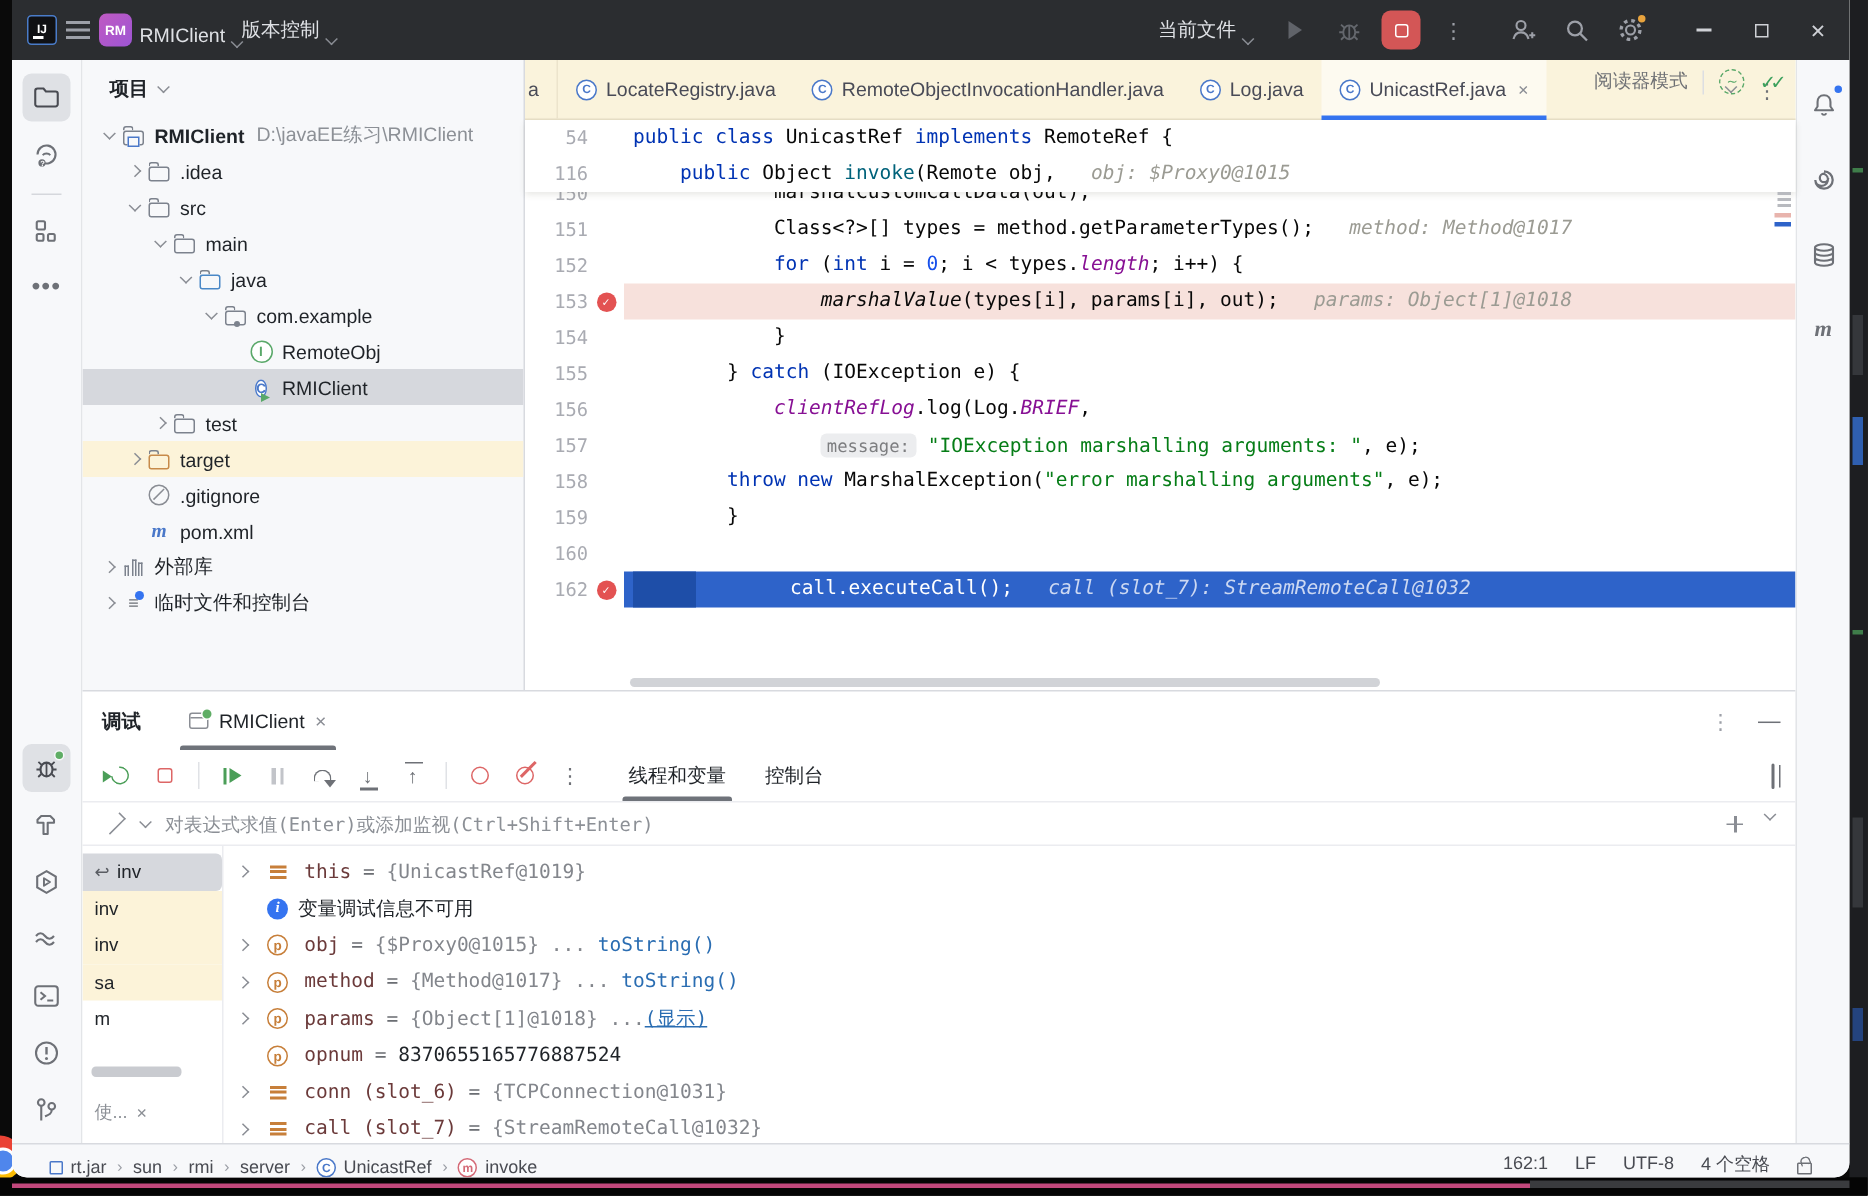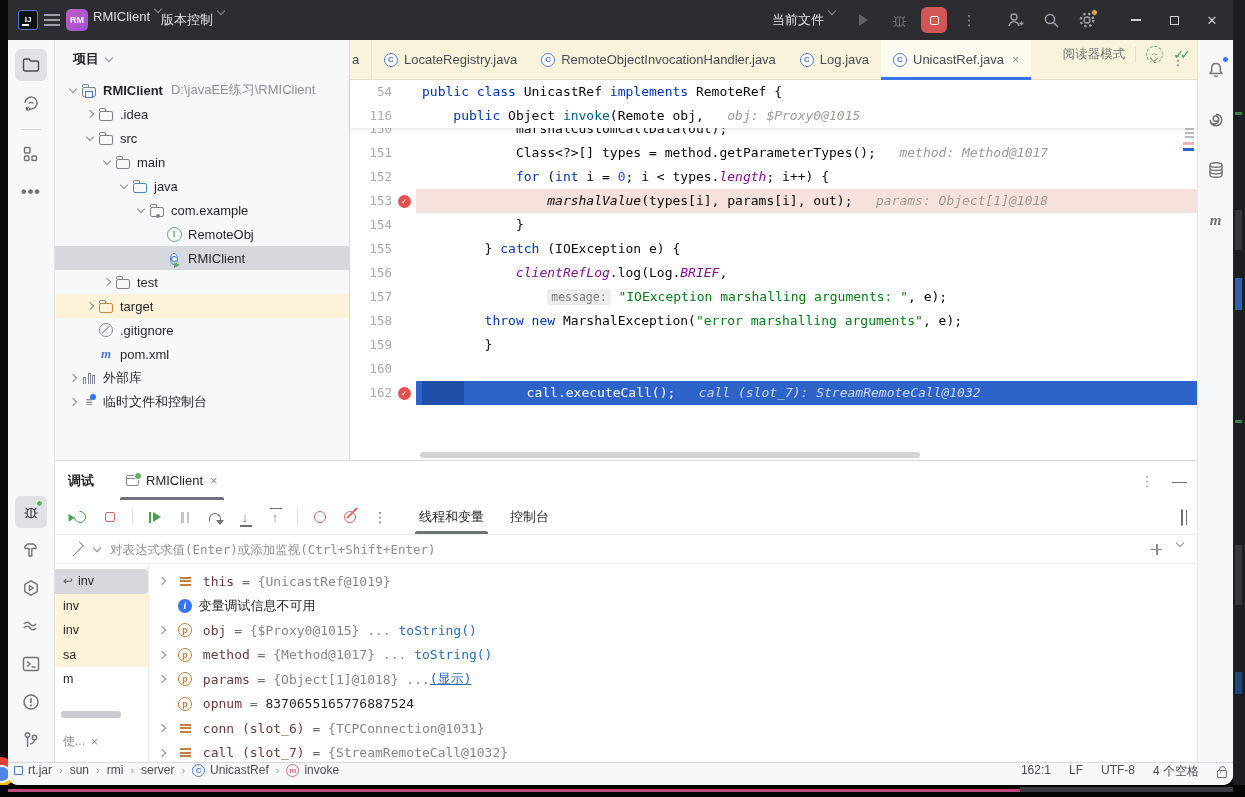--- a/index.html
+++ b/index.html
@@ -21,21 +21,21 @@
   #win{position:absolute;left:8px;top:0;width:1225px;height:785px;background:#fff;border-radius:0 0 10px 10px;overflow:hidden;display:flex;flex-direction:column;z-index:5}
 
   
   #titlebar{height:40px;background:#2b2d30;display:flex;align-items:center;color:#dfe1e5;font-size:13px;flex:none}
   #titlebar .tb-left{display:flex;align-items:center;padding-left:10px}
   #ide-logo{width:20px;height:20px;background:#101114;border:1px solid #4a7cc9;border-radius:3px;color:#fff;font:bold 8px/18px "Liberation Sans",sans-serif;text-align:center;position:relative}
   #ide-logo::after{content:'';position:absolute;left:3px;bottom:3px;width:7px;height:2px;background:#fff}
   .hamburger{width:16px;height:12px;border-top:2px solid #9da0a8;border-bottom:2px solid #9da0a8;position:relative}
   .hamburger::after{content:'';position:absolute;left:0;top:3px;width:16px;height:2px;background:#9da0a8}
   #rm-badge{width:22px;height:22px;border-radius:5px;background:linear-gradient(135deg,#c05ac2,#9d55d4);color:#fff;font:bold 9px/22px "Liberation Sans",sans-serif;text-align:center}
-  .tb-item{display:flex;align-items:flex-start;gap:5px;cursor:default}
+  .tb-item{display:flex;align-items:flex-end;gap:5px;cursor:default}
   .cv{display:inline-block;width:6px;height:6px;border-right:1.5px solid #8a8d94;border-bottom:1.5px solid #8a8d94}
   .cv.down{transform:rotate(45deg);margin-top:-3px}
   .cv.right{transform:rotate(-45deg)}
   #titlebar .tb-right{margin-left:auto;display:flex;align-items:center;gap:8px;padding-right:6px}
   .tb-ic{width:28px;height:28px;display:flex;align-items:center;justify-content:center;border-radius:4px;color:#9da0a8}
   .play-tri{width:0;height:0;border-left:9px solid #606369;border-top:6px solid transparent;border-bottom:6px solid transparent}
   #stop-btn{width:26px;height:26px;background:#d35656;border-radius:6px;display:flex;align-items:center;justify-content:center}
   #stop-btn .sq{width:9px;height:9px;border:1.6px solid #fff;border-radius:2px}
   .kebab{color:#9da0a8;font-size:14px;letter-spacing:0;line-height:1}
   .wbtn{width:30px;height:28px;display:flex;align-items:center;justify-content:center;color:#cfd1d6;font-size:13px}
@@ -185,21 +185,21 @@
   .vdots{color:#83868c}
   .vlink{color:#2a6db2}
   .vlink.u{text-decoration:underline}
   .vi-field{display:flex;flex-direction:column;gap:1.5px}
   .vi-field i{display:block;width:11px;height:2px;background:#c77f3a}
   .vi-param{width:14px;height:14px;border-radius:50%;border:1.4px solid #c77f3a;color:#c77f3a;font:bold 9px/12px "Liberation Sans",sans-serif;text-align:center}
   .vi-info{width:14px;height:14px;border-radius:50%;background:#3574f0;color:#fff;font:bold italic 10px/14px "Liberation Serif",serif;text-align:center}
   .vinfo-txt{color:#1f2328;font-family:"Liberation Sans",sans-serif}
 
   
-  #statusbar{height:23px;border-top:1px solid #d8dadf;background:#f7f8fa;display:flex;align-items:flex-start;font-size:12px;color:#494b52;padding:0 6px;flex:none}
+  #statusbar{height:23px;border-top:1px solid #d8dadf;background:#f7f8fa;display:flex;align-items:flex-end;font-size:12px;color:#494b52;padding:0 25px;flex:none}
   #crumbs{display:flex;align-items:center;gap:7px}
   .crumb{display:flex;align-items:center;gap:5px}
   .csep{color:#9b9ea5;font-size:11px}
   .bc-mod{width:9px;height:9px;border:1.4px solid #4a78c9;border-radius:1px}
   .bc-circle{width:13px;height:13px;border-radius:50%;border:1.2px solid;font:bold 8px/11px "Liberation Sans",sans-serif;text-align:center;background:#fff}
   .bc-class{border-color:#4a78c9;color:#4a78c9}
   .bc-method{border-color:#d46a77;color:#d46a77}
   #status-right{margin-left:auto;display:flex;align-items:center;gap:18px}
   .lockic{width:10px;height:8px;border:1.3px solid #6e7177;border-radius:1px;position:relative;margin-top:4px}
   .lockic::before{content:'';position:absolute;left:1px;top:-5px;width:5px;height:5px;border:1.3px solid #6e7177;border-bottom:none;border-radius:4px 4px 0 0;transform:rotate(-18deg)}

